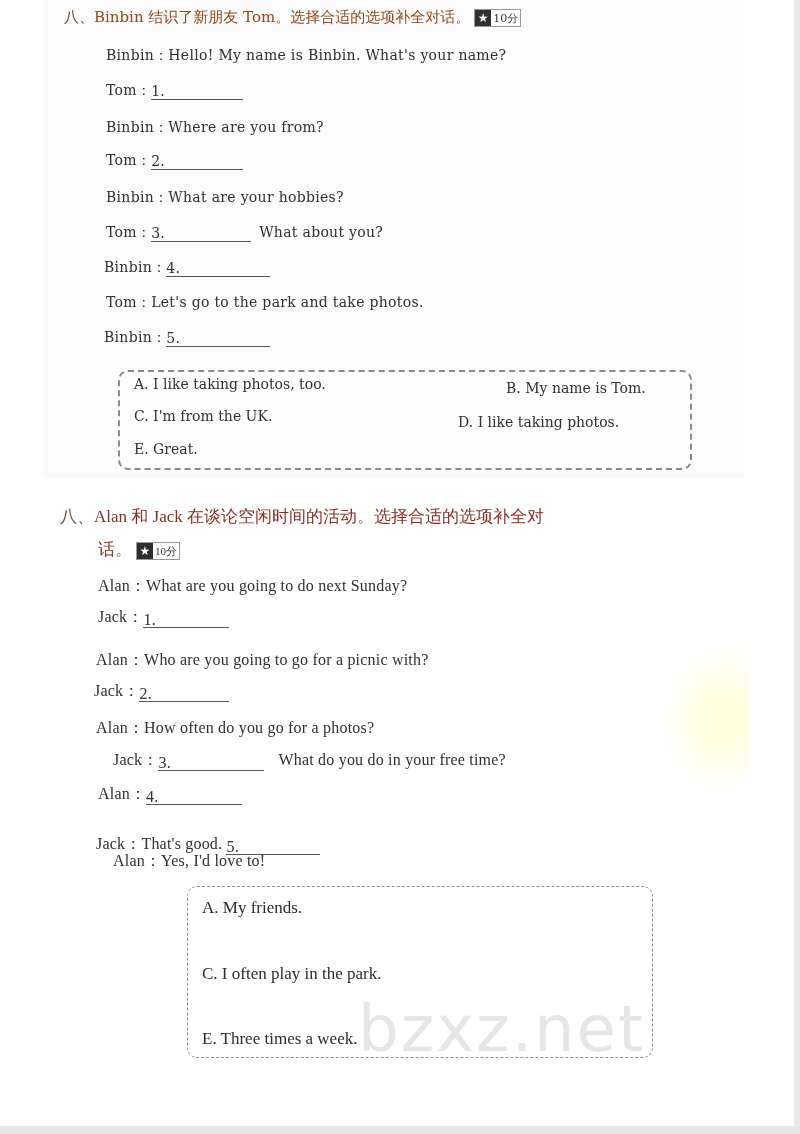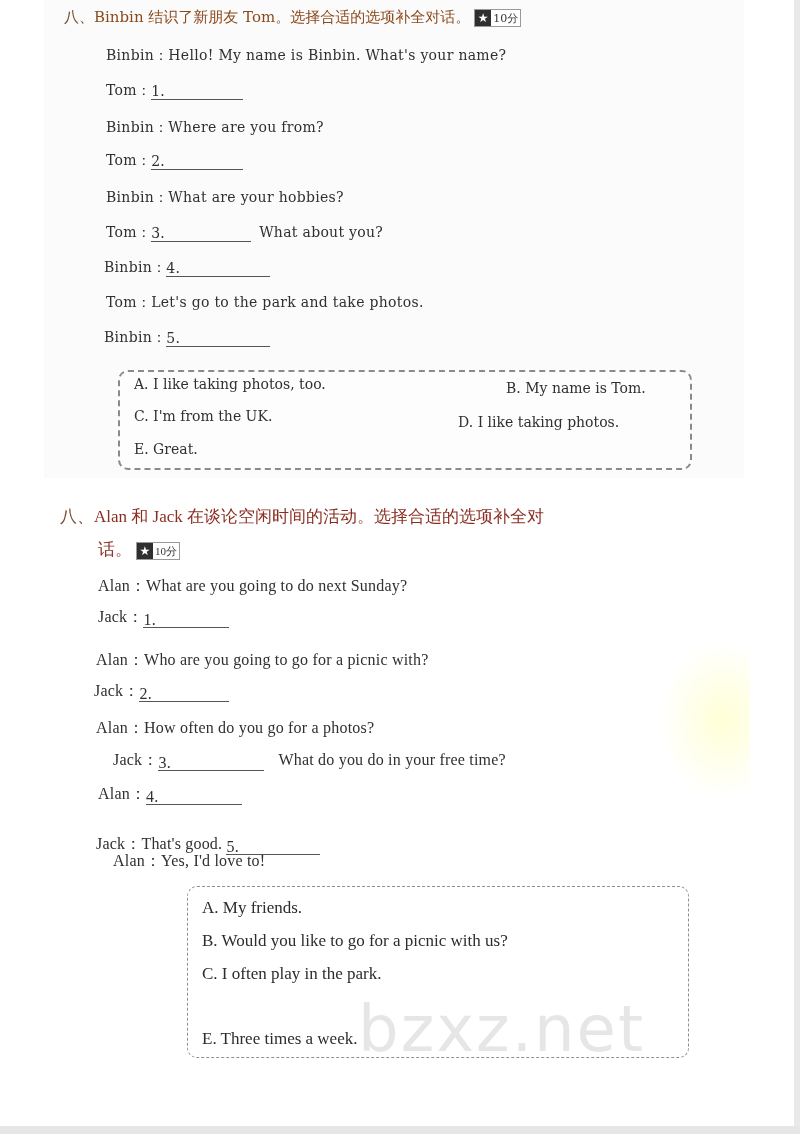--- a/index.html
+++ b/index.html
@@ -46,21 +46,21 @@
       height: 16px; vertical-align: bottom; margin-right: 8px;
     }
     .blank2 { width: 86px; }
     .options-a {
       position: absolute; left: 118px; top: 370px; width: 574px; height: 100px;
       border: 2px dashed #8a8a8a; border-radius: 10px; box-sizing: border-box;
       background: #fdfdfd;
     }
     .opt { position: absolute; white-space: nowrap; font-size: 14px; color: #303030; }
     .options-b {
-      position: absolute; left: 187px; top: 886px; width: 502px; height: 172px;
+      position: absolute; left: 187px; top: 886px; width: 466px; height: 172px;
       border: 1.5px dashed #8f8f8f; border-radius: 10px; box-sizing: border-box;
       background: #ffffff;
     }
     .opt2 { position: absolute; left: 14px; white-space: nowrap; font-size: 17px; color: #2c2c2c; font-family: "Liberation Serif", serif; }
     .yellow-glow {
       position: absolute; left: 660px; top: 640px; width: 90px; height: 160px;
       background: radial-gradient(ellipse at 70% 50%, rgba(255,255,180,0.55), rgba(255,255,255,0) 70%);
     }
     .watermark {
       position: absolute; left: 358px; top: 992px; font-size: 64px; font-weight: normal;
@@ -132,18 +132,17 @@
 <div class="line line2" style="left:96px; top:750px;margin-left:17px;"><span>Jack：</span><span class="blank blank2" style="width:106px; margin-right:14px"><span>3.</span></span><span>What do you do in your free time?</span></div>
 
 <div class="line line2" style="left:98px; top:784px;"><span>Alan：</span><span class="blank blank2" style="width:96px"><span>4.</span></span></div>
 
 <div class="line line2" style="left:96px; top:818px;margin-top:16px;"><span>Jack：</span><span>That's good. </span><span class="blank blank2" style="width:94px"><span>5.</span></span></div>
 
 <div class="line line2" style="left:98px; top:851px;margin-left:15px;"><span>Alan：</span><span>Yes, I'd love to!</span></div>
 
 <div class="options-b">
   <div class="opt2" style="top:11px;">A. My friends.</div>
-  <div class="opt2" style="top:44px;">B. Would you like to go for a picnic with us?</div>
   <div class="opt2" style="top:77px;">C. I often play in the park.</div>
   <div class="opt2" style="top:142px;">E. Three times a week.</div>
 </div>
 
 <div class="watermark">bzxz.net</div>
 
 </body></html>

